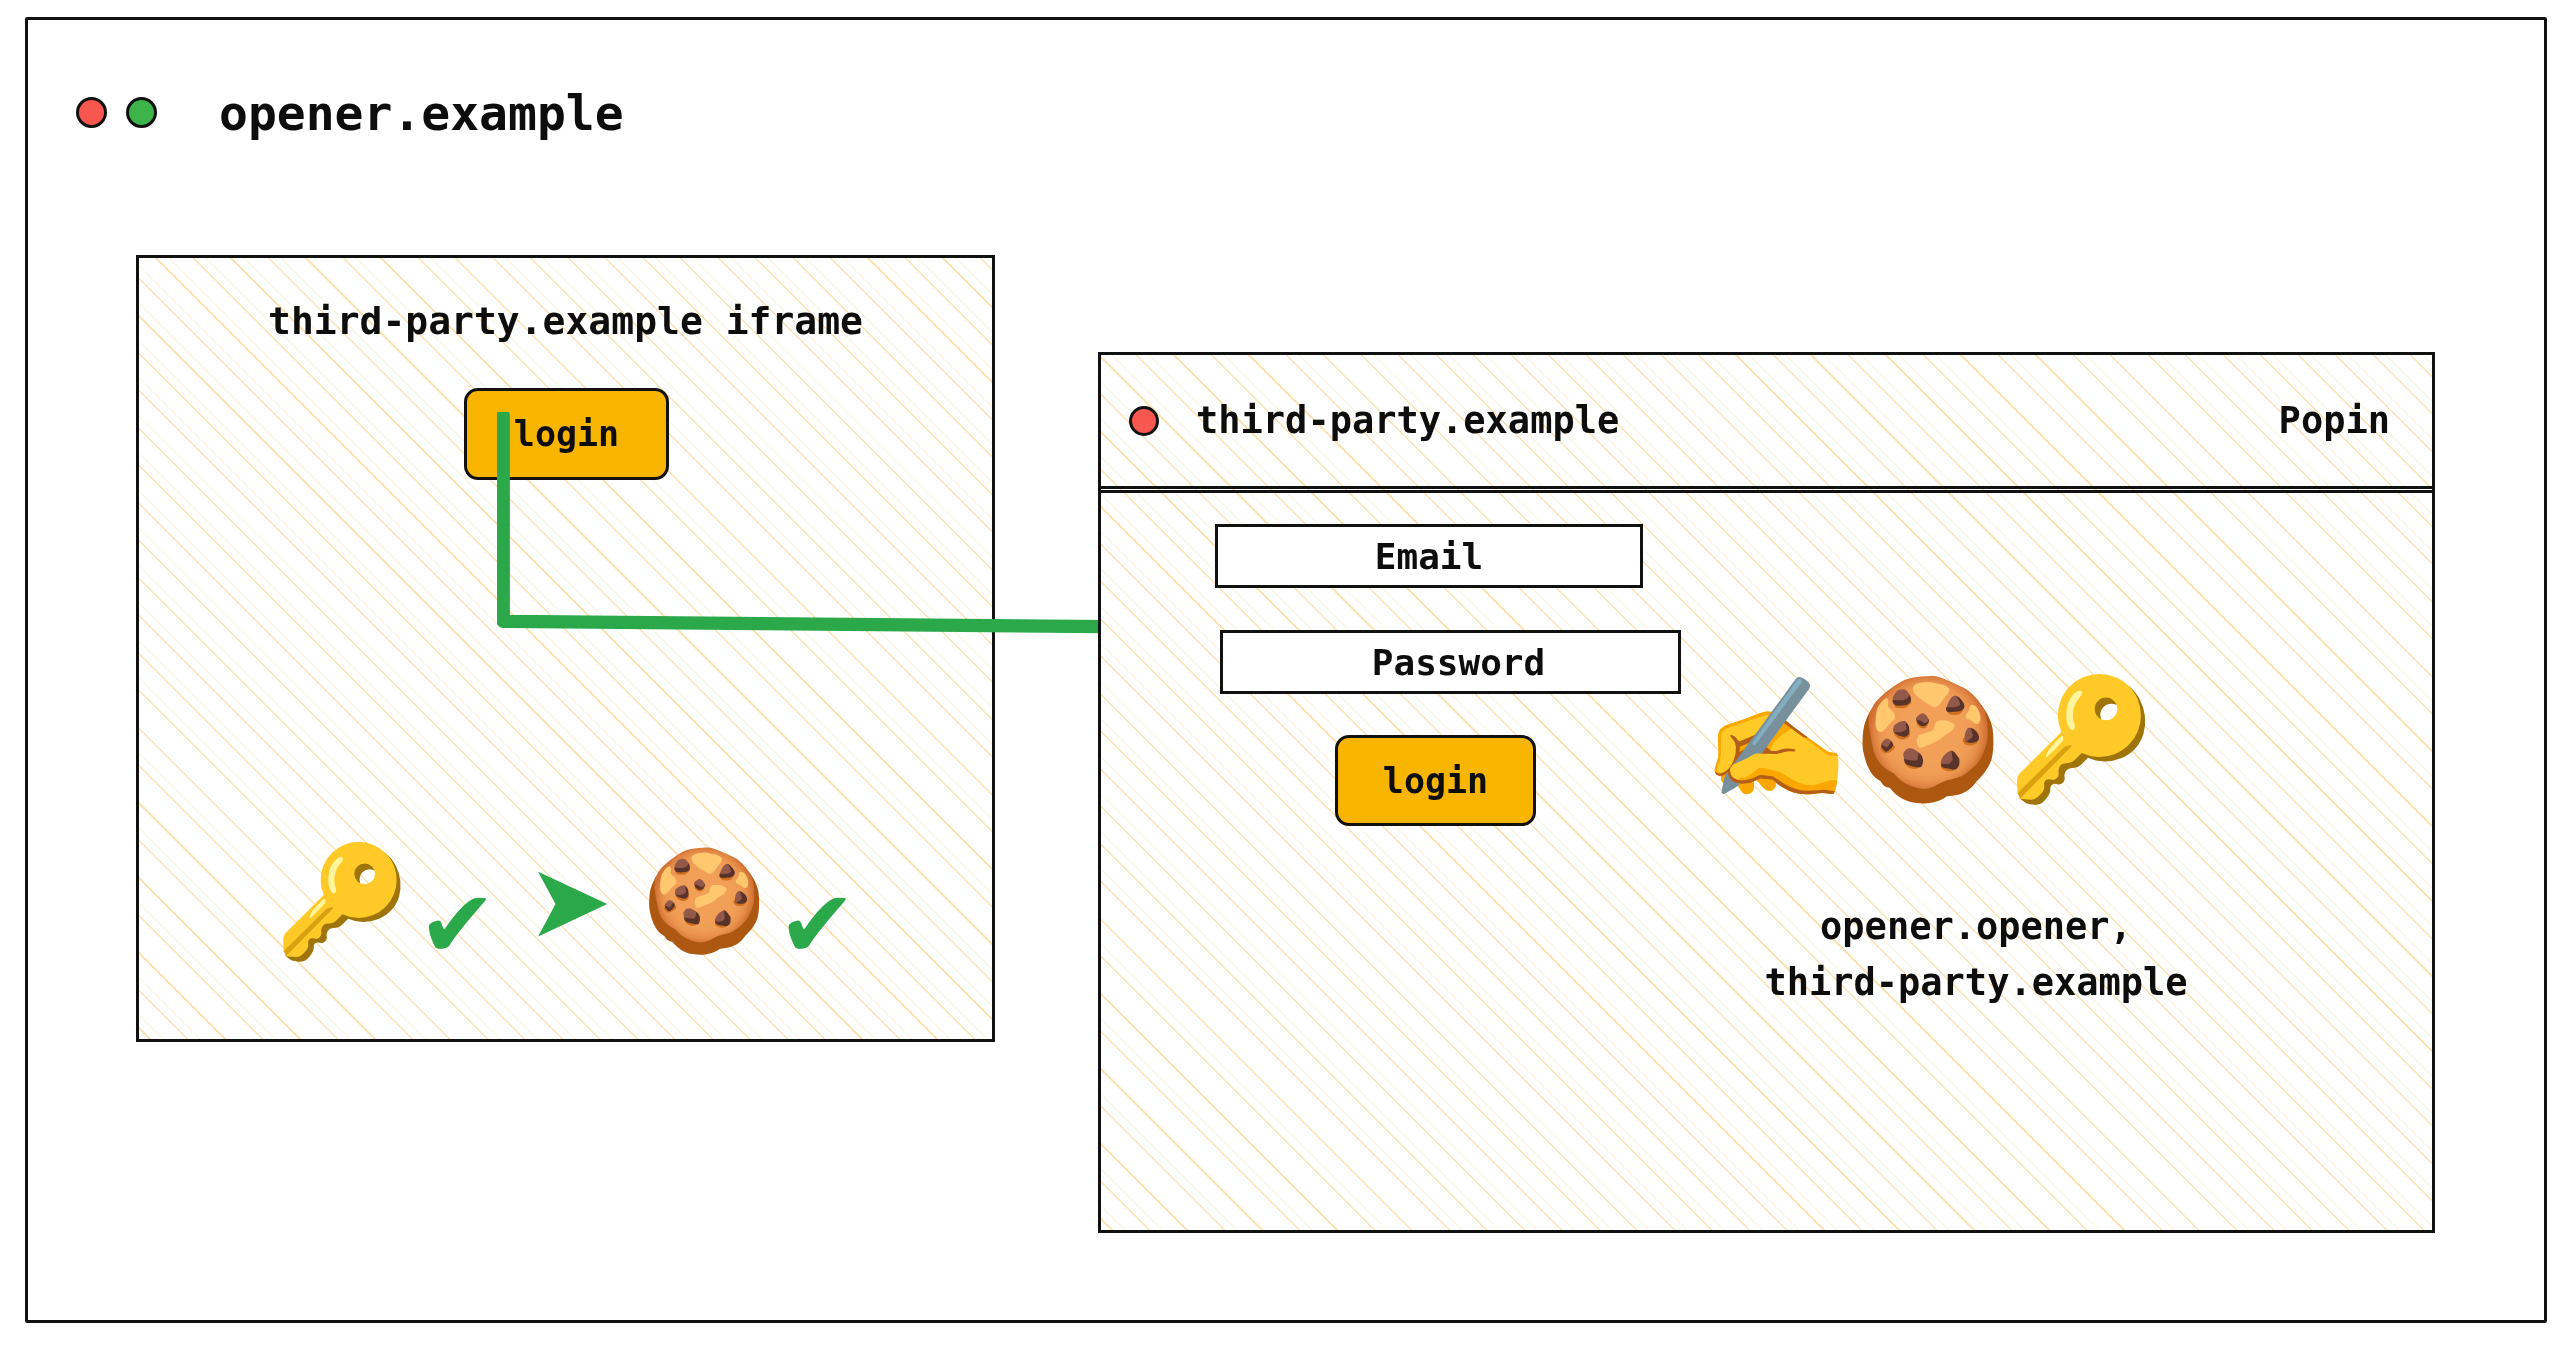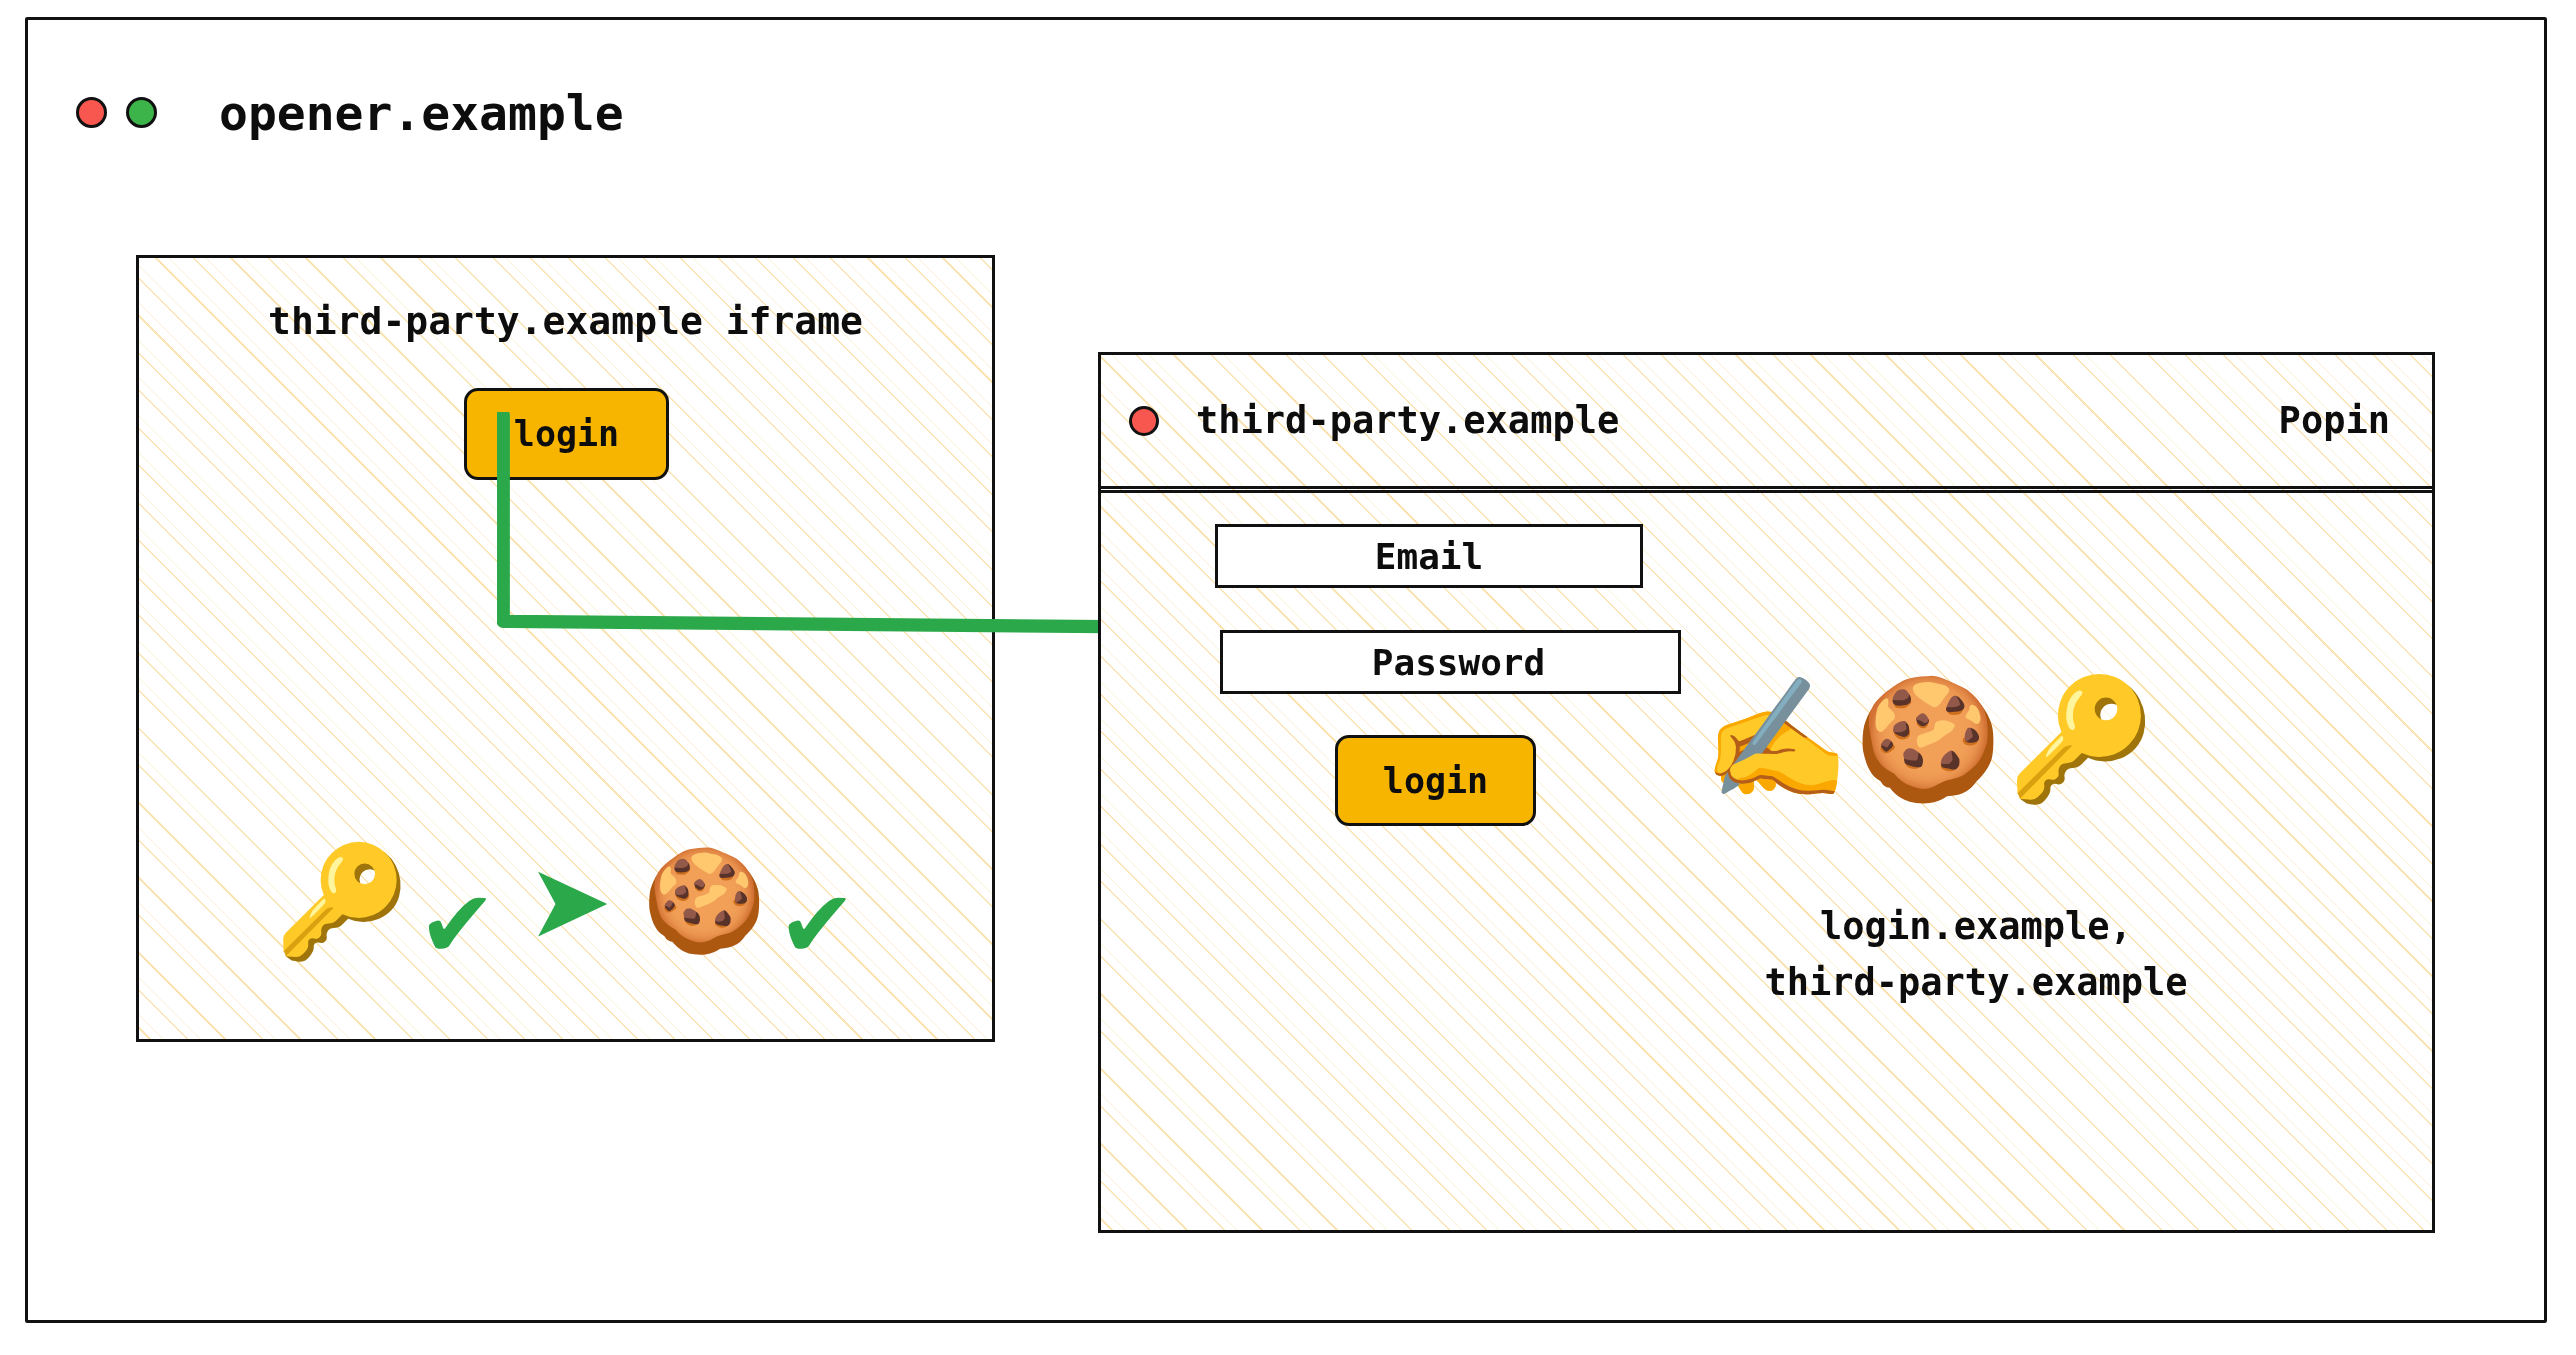--- a/index.html
+++ b/index.html
@@ -338,21 +338,21 @@
 
         <div class="login-button" id="popup-login-button">login</div>
 
         <div id="popup-emoji-row">
           <span class="emoji" id="writing-hand-emoji">✍️</span>
           <span class="emoji" id="popup-cookie-emoji">🍪</span>
           <span class="emoji" id="popup-key-emoji">🔑</span>
         </div>
 
         <div id="keys-note">
-          <div>login.example,</div>
+          <div>opener.opener,</div>
           <div>third-party.example</div>
         </div>
 
       </div>
     </div>
 
   </div>
 </div>
 
 

